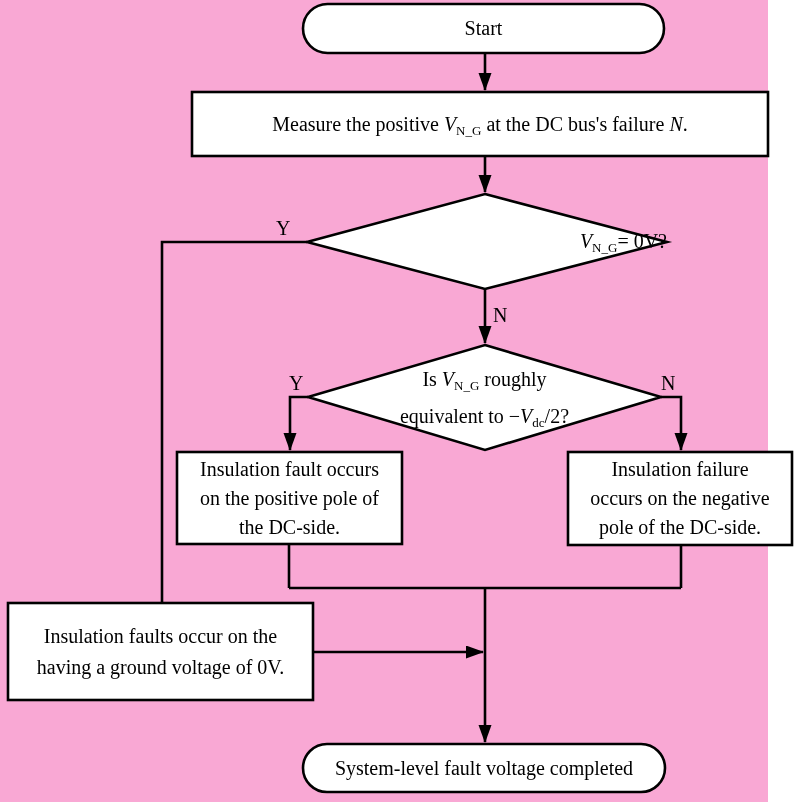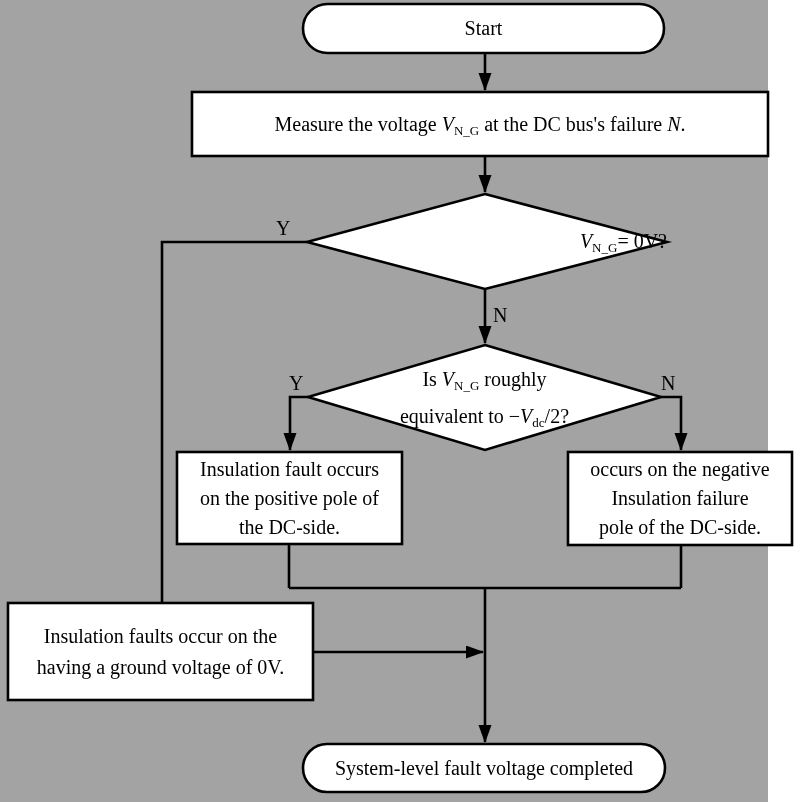--- a/index.html
+++ b/index.html
@@ -1,21 +1,21 @@
 <!DOCTYPE html>
 <html><head>
 <meta charset="utf-8">
 <style>
   html,body { margin:0; padding:0; background:#ffffff; }
   body {
     width:806px; height:802px; overflow:hidden;
     font-family:"Liberation Serif","DejaVu Serif",serif;
     color:#000;
   }
-  .stage { position:relative; width:768px; height:802px; background:#a3a3a3;text-decoration:underline; }
+  .stage { position:relative; width:768px; height:802px; background:#f9a8d4;text-decoration:underline; }
   svg.wires { position:absolute; left:0; top:0; }
   .shape { fill:#ffffff; stroke:#000000; stroke-width:2.6; }
   .wire  { fill:none; stroke:#000000; stroke-width:2.6; }
 
   .txt {
     position:absolute; display:flex; flex-direction:column;
     align-items:center; justify-content:center;
     text-align:center; font-size:20px; line-height:27px;
   }
   .line { white-space:nowrap; }
@@ -59,21 +59,21 @@
     <line class="wire" x1="485" y1="588" x2="485" y2="742" marker-end="url(#ah)"></line>
     <line class="wire" x1="313" y1="652" x2="483" y2="652" marker-end="url(#ah)"></line>
   </svg>
 
   <div class="txt" style="left:303px;top:4px;width:361px;height:49px;">
     <div class="line">Start</div>
   </div>
 
   <div class="txt" style="left:192px;top:92px;width:576px;height:64px;">
     <div class="line">
-      <span>Measure the voltage </span><span class="v">V</span><span class="sb">N_G</span><span> at the DC bus's failure </span><span class="v">N</span><span>.</span>
+      <span>Measure the positive </span><span class="v">V</span><span class="sb">N_G</span><span> at the DC bus's failure </span><span class="v">N</span><span>.</span>
     </div>
   </div>
 
   <div class="txt" style="left:307px;top:194px;width:360px;height:95px;align-items:flex-end;">
     <div class="line">
       <span class="v">V</span><span class="sb">N_G</span><span>= 0V?</span>
     </div>
   </div>
   <div class="lbl" style="left:276px;top:217px;">Y</div>
   <div class="lbl" style="left:493px;top:304px;">N</div>
@@ -89,22 +89,22 @@
   <div class="lbl" style="left:289px;top:372px;">Y</div>
   <div class="lbl" style="left:661px;top:372px;">N</div>
 
   <div class="txt lh29" style="left:177px;top:452px;width:225px;height:92px;align-items:center;">
     <div class="line">Insulation fault occurs</div>
     <div class="line">on the positive pole of</div>
     <div class="line">the DC-side.</div>
   </div>
 
   <div class="txt lh29" style="left:568px;top:452px;width:224px;height:93px;">
+    <div class="line">Insulation failure</div>
     <div class="line">occurs on the negative</div>
-    <div class="line">Insulation failure</div>
     <div class="line">pole of the DC-side.</div>
   </div>
 
   <div class="txt lh31" style="left:8px;top:603px;width:305px;height:97px;">
     <div class="line">Insulation faults occur on the</div>
     <div class="line">having a ground voltage of 0V.</div>
   </div>
 
   <div class="txt" style="left:303px;top:744px;width:362px;height:48px;">
     <div class="line">System-level fault voltage completed</div>

